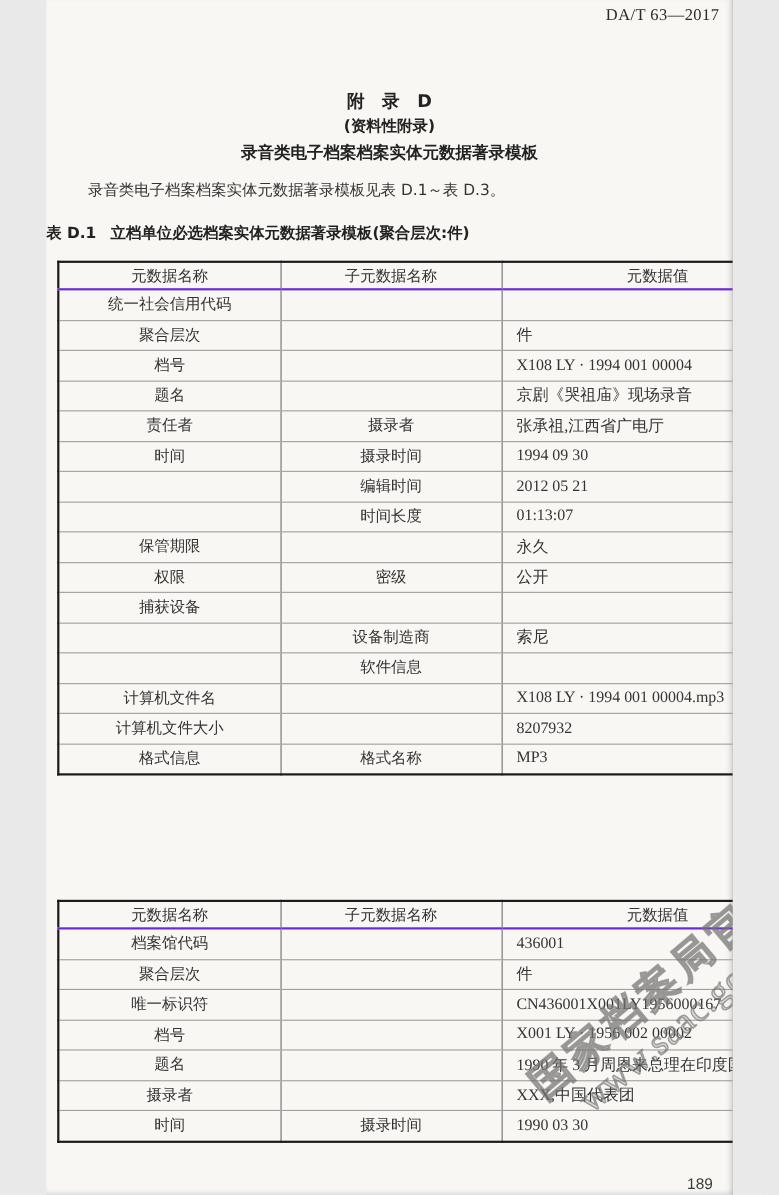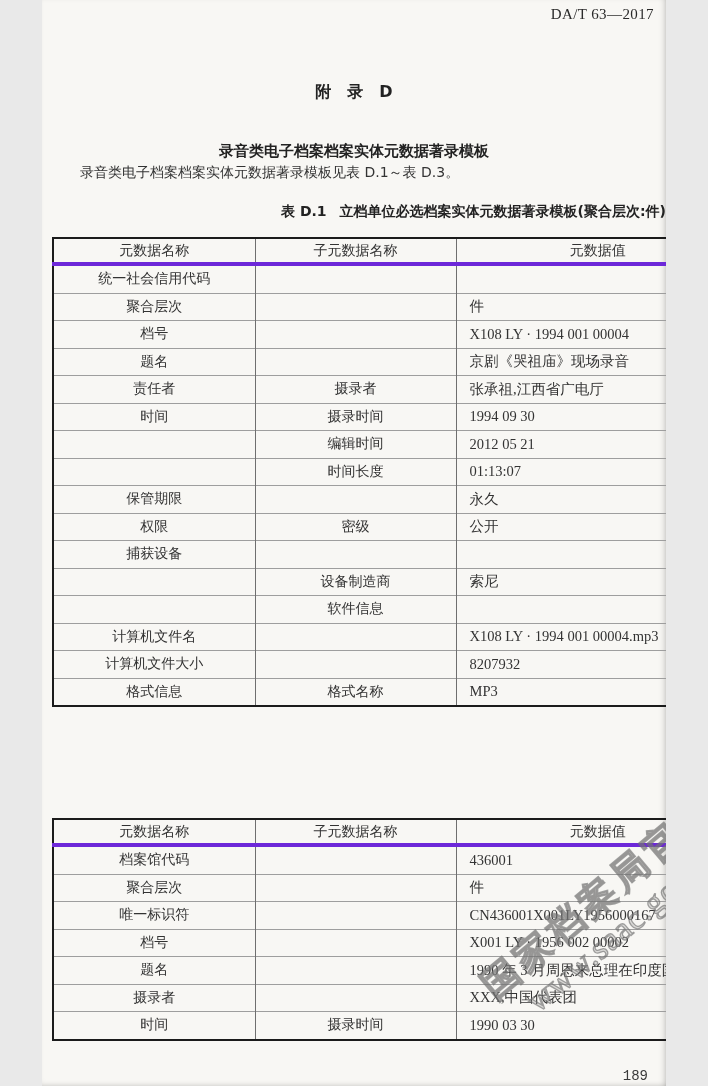--- a/index.html
+++ b/index.html
@@ -11,42 +11,42 @@
   }
   .std-code{
     position:absolute;top:6px;right:12px;
     font-family:"Liberation Serif","DejaVu Serif",serif;
     font-size:15px;letter-spacing:.4px;color:#2a2a2a;
   }
   .t-appendix{position:absolute;top:82px;left:0;width:100%;text-align:center;
     font-size:16px;font-weight:bold;color:#222;}
   .t-sub{position:absolute;top:106px;left:0;width:100%;text-align:center;
     font-size:14px;font-weight:bold;color:#222;}
-  .t-main{position:absolute;top:142px;left:0;width:100%;text-align:center;
+  .t-main{position:absolute;top:130px;left:0;width:100%;text-align:center;
     font-size:15px;font-weight:bold;color:#222;}
   .intro{position:absolute;top:164px;left:10px;right:10px;margin:0;
     font-size:14px;text-indent:2em;color:#333;}
-  .cap{position:absolute;left:0;width:100%;text-align:right;
+  .cap{position:absolute;left:0;width:100%;text-align:left;
     font-size:14px;font-weight:bold;color:#222;}
   .cap1{top:203px;}
   .cap2{top:784px;}
   .cap-label{margin-right:13px;}
   table.meta{
     position:absolute;left:10px;width:687px;
     border-collapse:collapse;table-layout:fixed;
     border:2px solid #1b1b1b;background:transparent;
   }
   .tbl1{top:237px;}
   .tbl2{top:818px;}
   table.meta col.c1{width:202px;}
   table.meta col.c2{width:201px;}
   table.meta col.c3{width:284px;}
   table.meta th{
     height:23px;font-weight:normal;font-size:14px;color:#333;
-    border-bottom:4px solid #6d28d9;border-left:1px solid #6f6f6f;
+    border-bottom:2px solid #6d28d9;border-left:1px solid #6f6f6f;
     text-align:center;padding:0;
   }
   table.meta th:first-child{border-left:none;}
   table.meta td{
     height:26.5px;font-size:14px;color:#333;padding:0;
     border-left:1px solid #6f6f6f;border-top:1px solid #9e9e9e;
     text-align:center;overflow:hidden;white-space:nowrap;
   }
   table.meta td:first-child{border-left:none;}
   table.meta tbody tr:first-child td{border-top:none;}
@@ -59,32 +59,33 @@
     transform:rotate(-40deg);transform-origin:center;
     text-align:center;pointer-events:none;
     color:rgba(145,145,145,.30);
     -webkit-text-stroke:1.3px rgba(110,110,110,.62);
   }
   .wm-cn{font-size:37px;font-weight:bold;letter-spacing:5px;line-height:1.1;}
   .wm-url{font-size:33px;letter-spacing:1px;line-height:1.15;
     font-family:"Liberation Serif","DejaVu Serif",serif;}
   .pageno{
     position:absolute;top:1068px;right:18px;
-    font-family:Liberation Mono, monospace;
+    font-family:Liberation Sans, sans-serif;
     font-size:14px;color:#3a3a3a;
   }
 </style>
 </head>
 <body>
 
 <div class="page">
 
   <div class="std-code">DA/T 63—2017</div>
 
   <div class="t-appendix">附　录　D</div>
+  <div class="t-sub">(资料性附录)</div>
   <div class="t-main">录音类电子档案档案实体元数据著录模板</div>
 
   <p class="intro">录音类电子档案档案实体元数据著录模板见表 D.1～表 D.3。</p>
 
   <div class="cap cap1">
     <span class="cap-label">表 D.1</span><span>立档单位必选档案实体元数据著录模板(聚合层次:件)</span>
   </div>
 
   <table class="meta tbl1">
     <colgroup>

